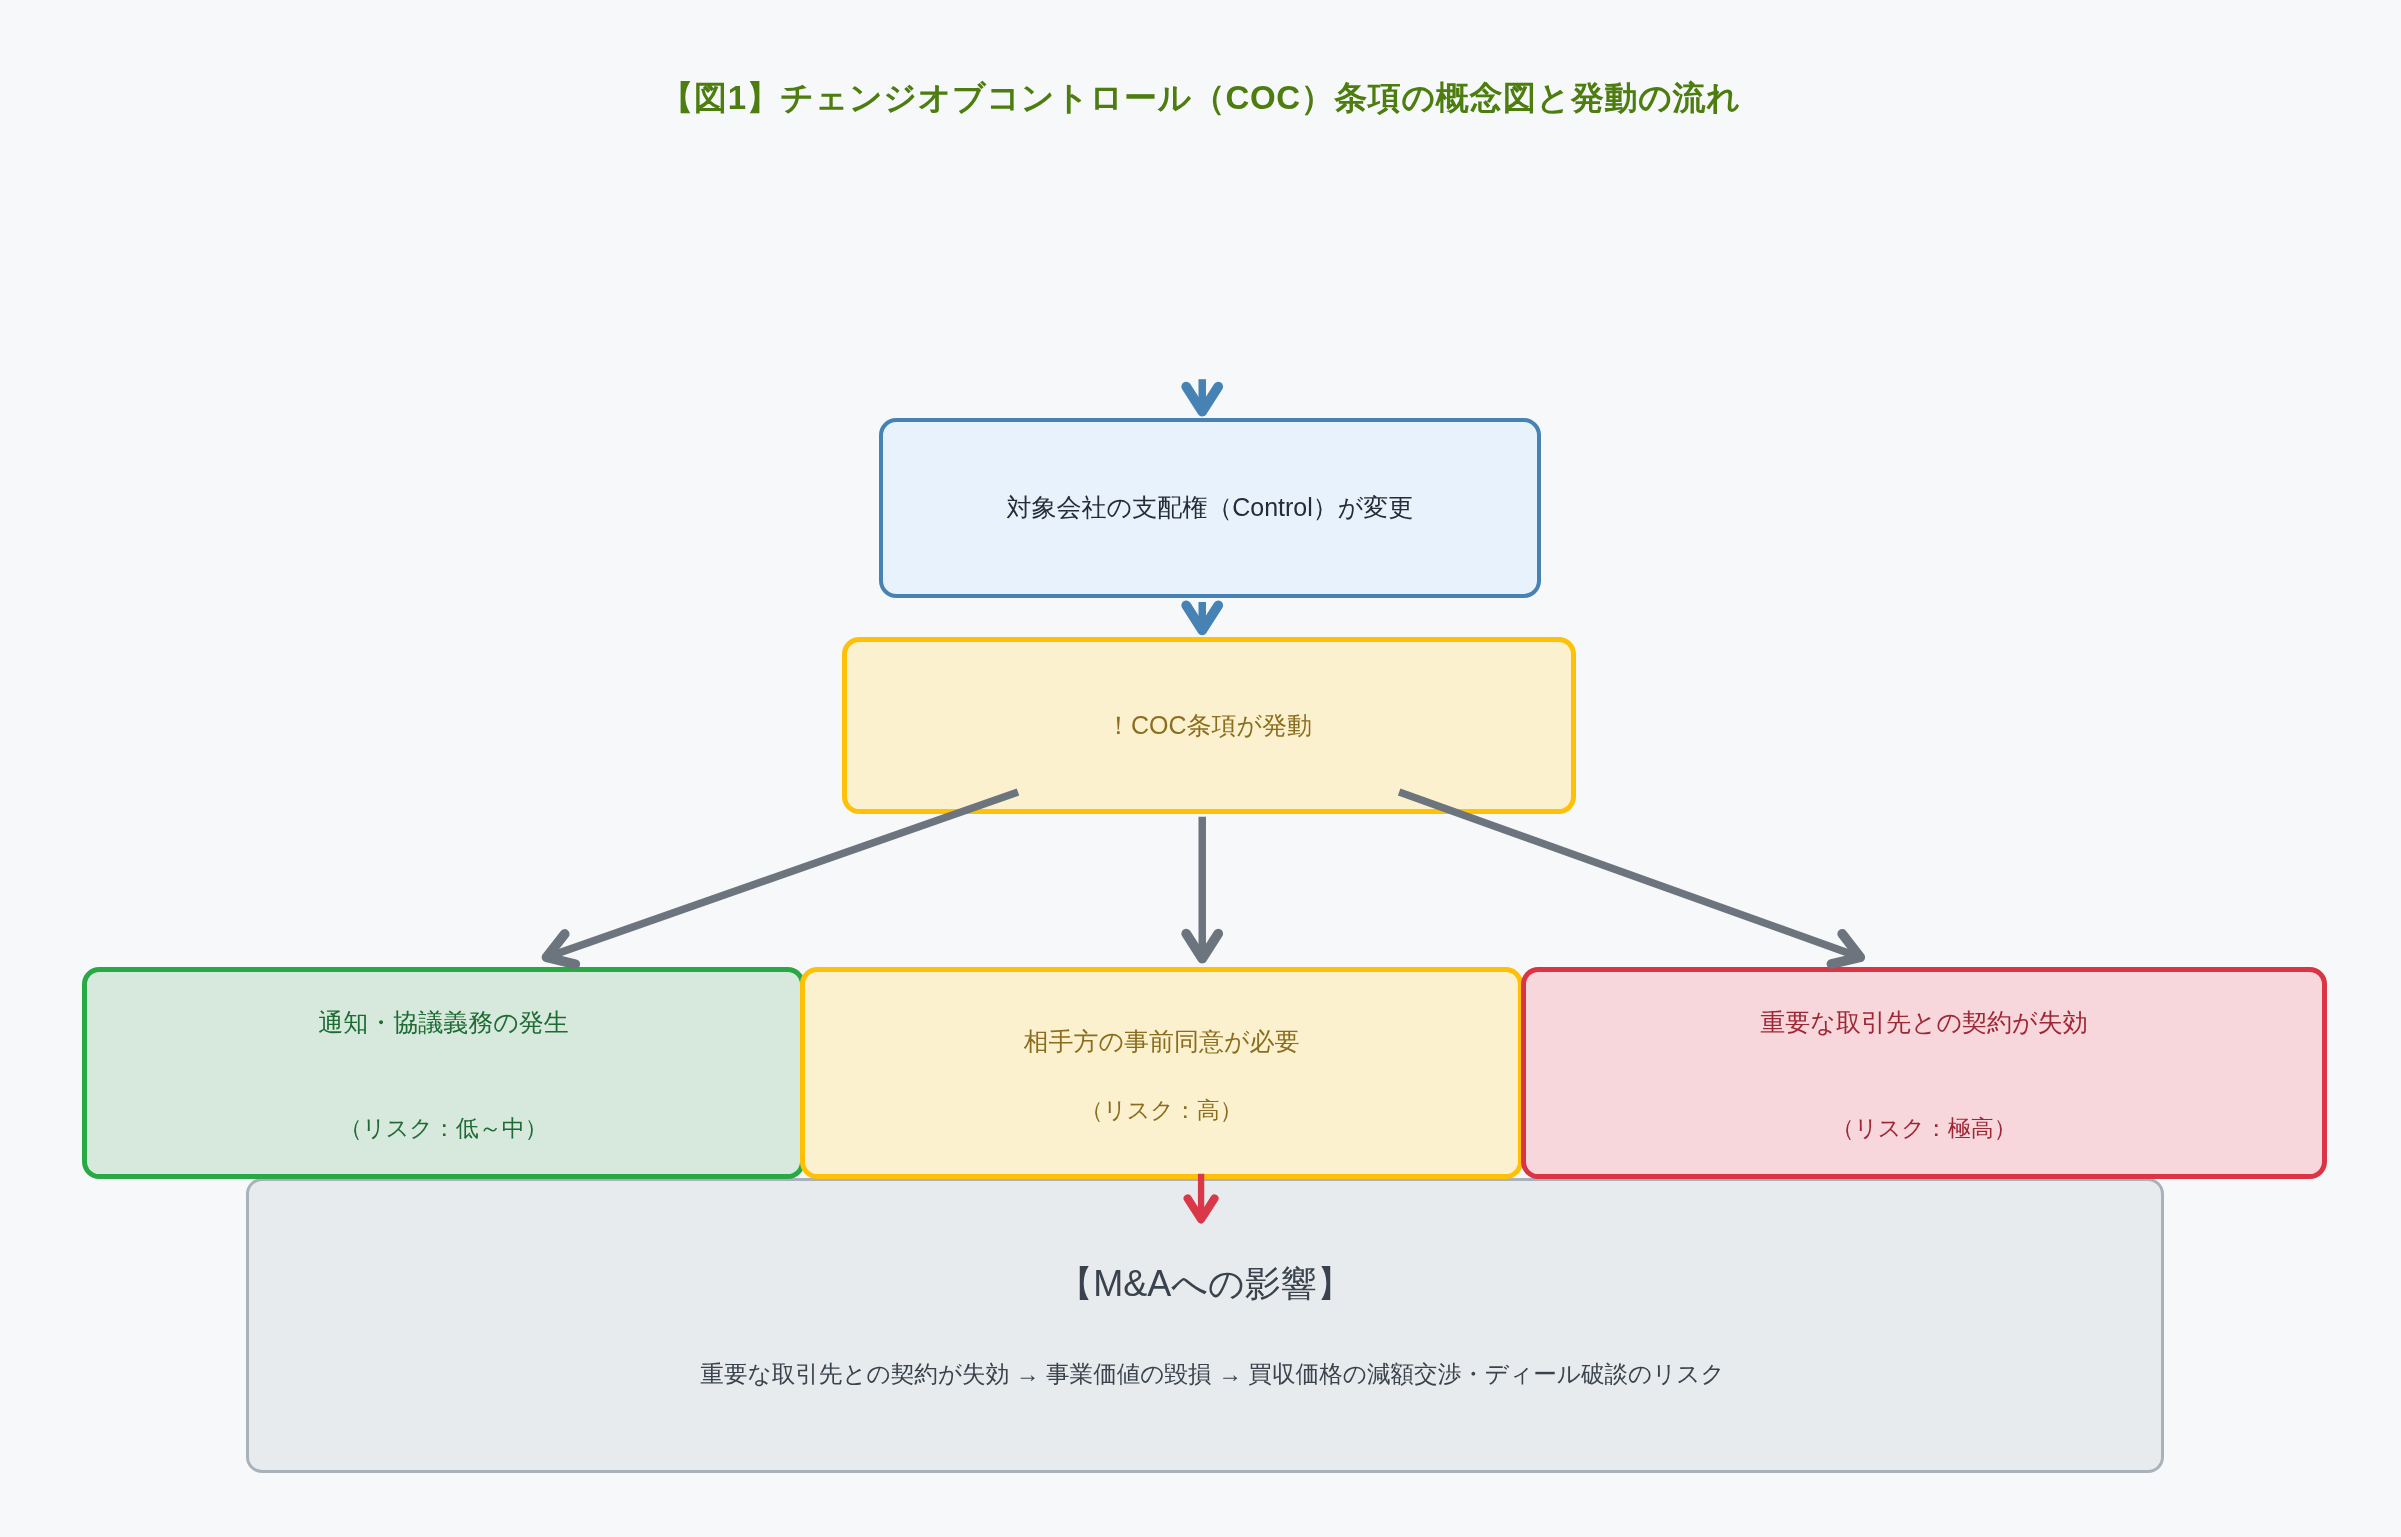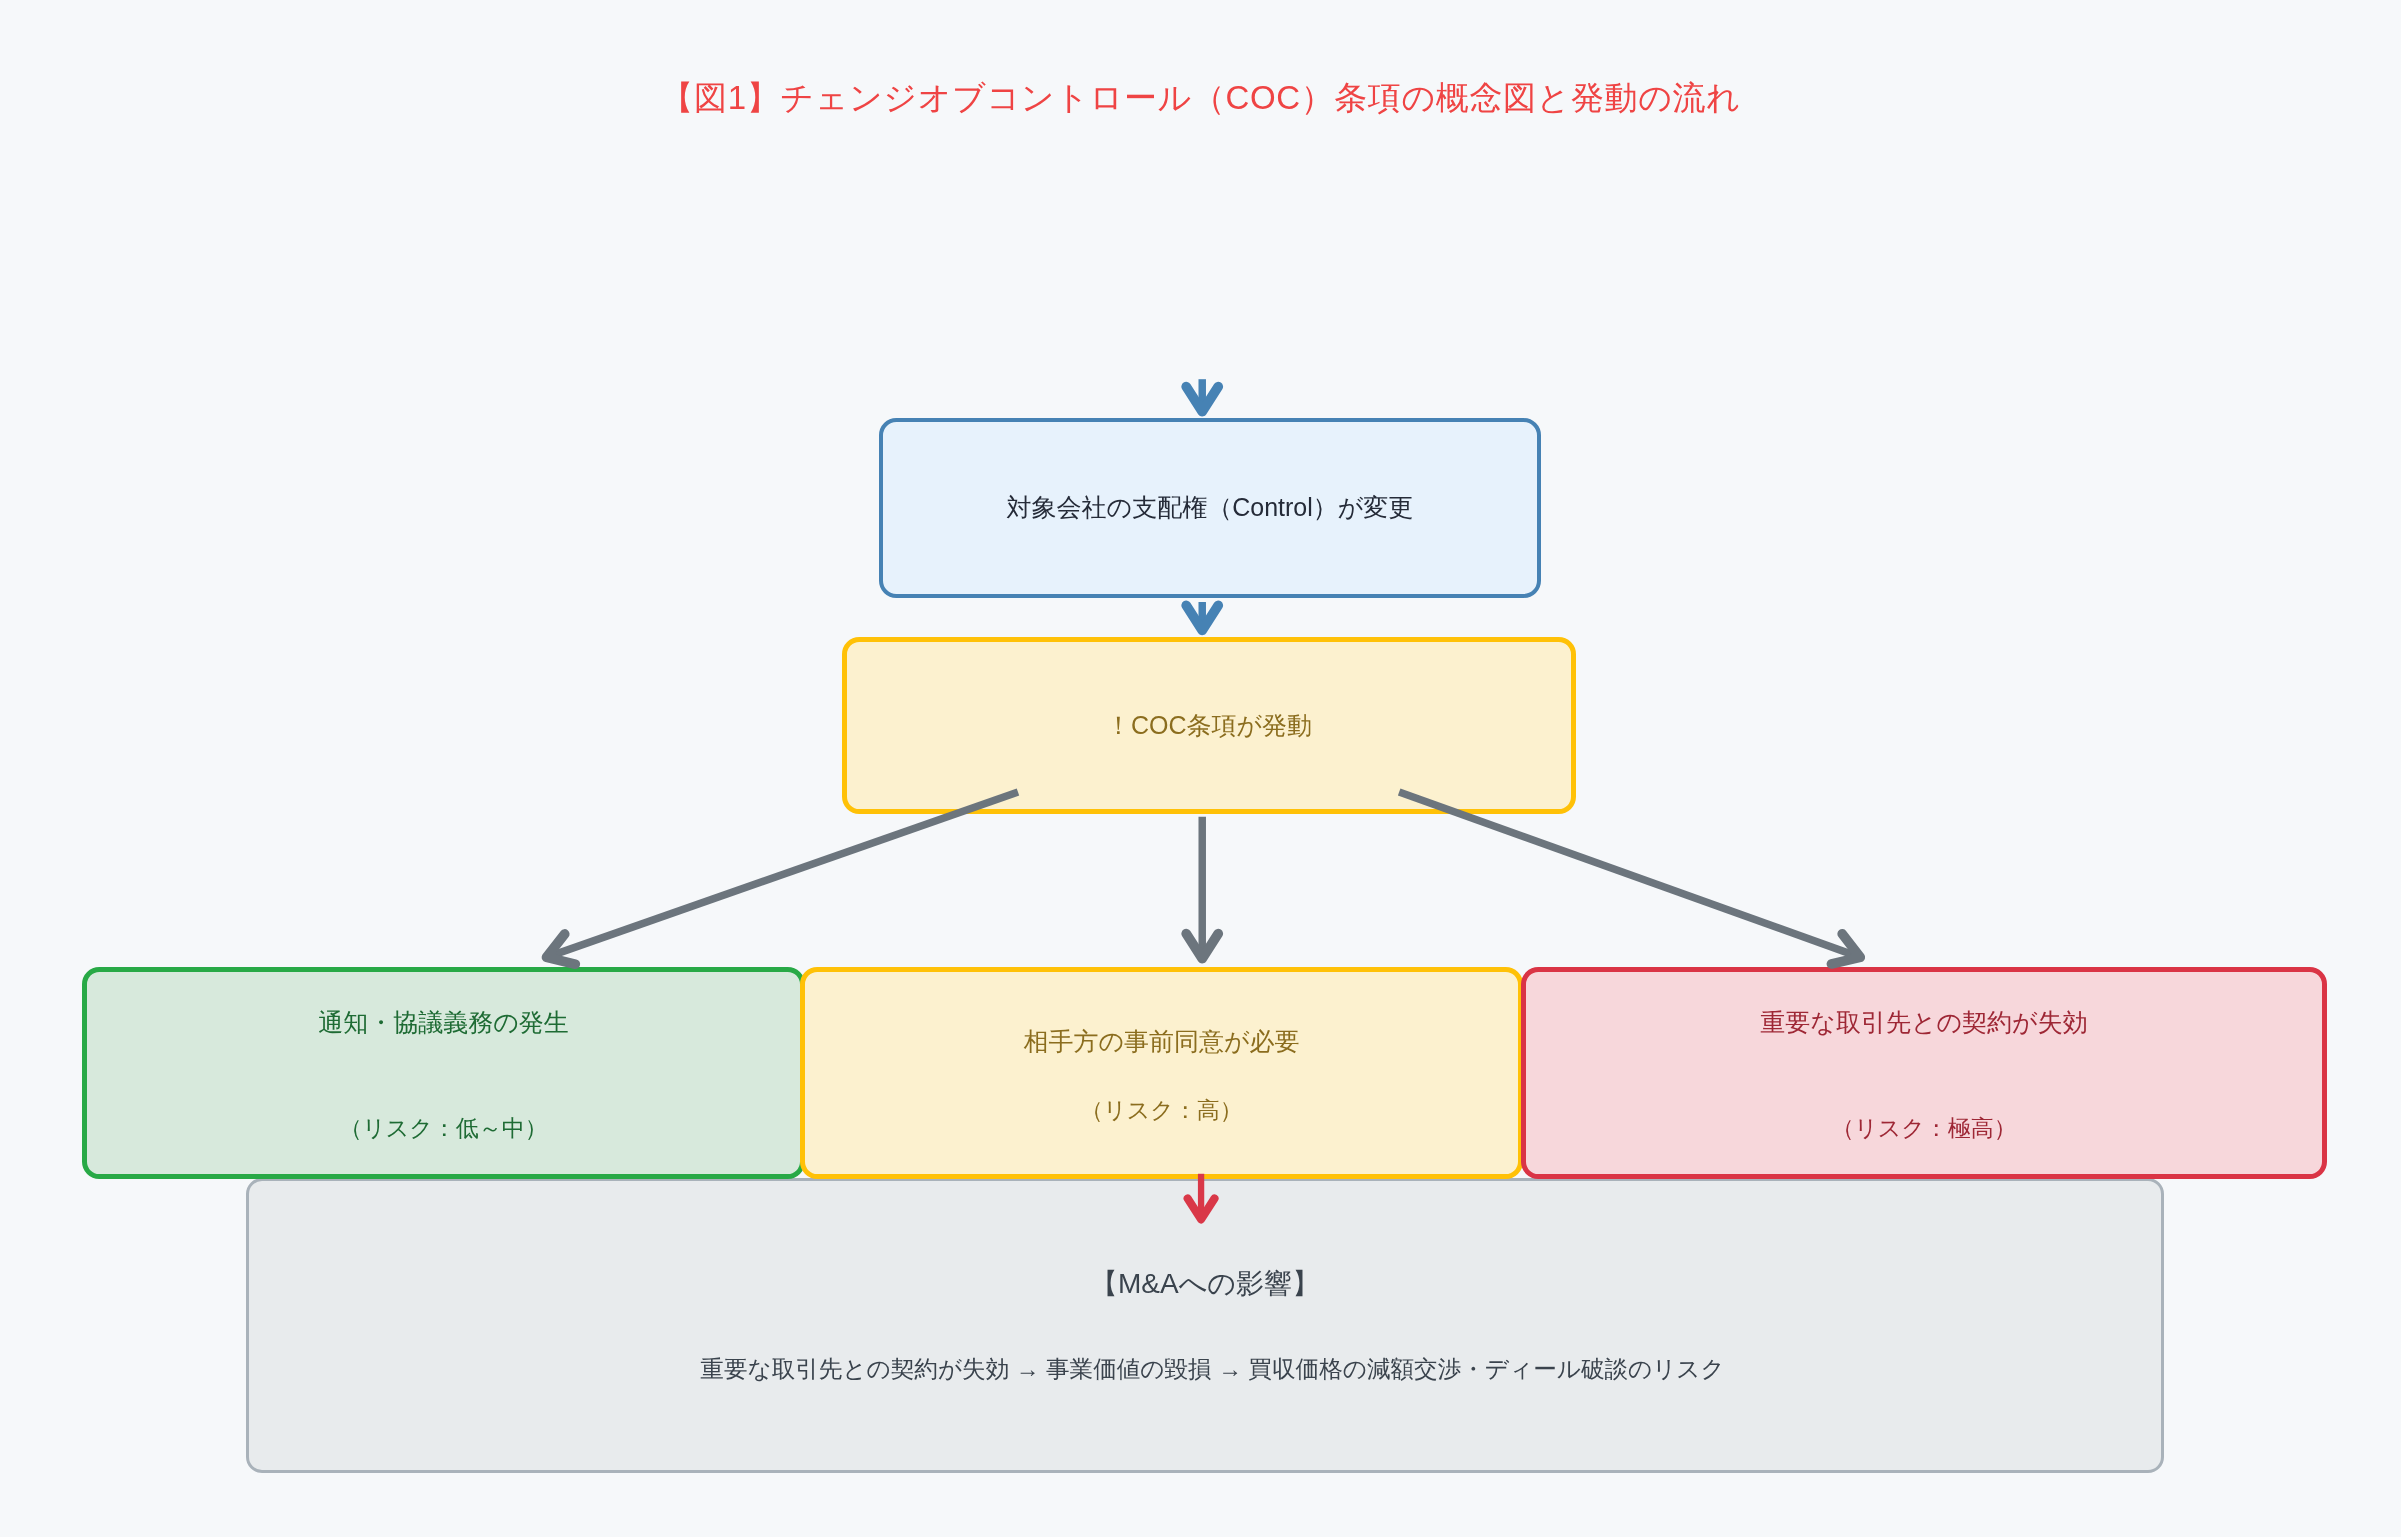--- a/index.html
+++ b/index.html
@@ -6,21 +6,21 @@
   .canvas{
     position:relative;
     width:2401px;height:1538px;
     background:#F6F8FA;
     font-family:"Liberation Sans","DejaVu Sans",sans-serif;
     overflow:hidden;
   }
   .title{
     position:absolute;top:76px;left:0;width:100%;
     text-align:center;
-    font-size:33px;font-weight:400;color:#ef4444;
+    font-size:33px;font-weight:700;color:#4d7c0f;
     letter-spacing:0.6px;
   }
   .node{
     position:absolute;box-sizing:border-box;
     display:flex;flex-direction:column;align-items:center;justify-content:center;
     text-align:center;border-radius:17.3px;
     font-size:25px;line-height:1.35;
   }
   .node-ma{
     left:932px;top:196px;width:554px;height:179px;
@@ -46,21 +46,21 @@
   .node-termination{
     left:1521px;width:806px;
     background:#F7D7DB;border:5.8px solid #DA3445;color:#9E2735;z-index:5;
   }
   .risk-line{font-size:23px;margin-top:30px;}
   .node-impact{
     left:246px;top:1178px;width:1918px;height:295px;
     background:#E8EBED;border:3.5px solid #A9B2BA;border-radius:16px;
     color:#3A434D;z-index:1;gap:51px;
   }
-  .impact-heading{font-size:28px;text-align:right;}
+  .impact-heading{font-size:36px;text-align:right;}
   .impact-body{font-size:23.6px;margin-left:15px;}
   .arrows{
     position:absolute;left:0;top:0;width:2401px;height:1538px;
     z-index:6;pointer-events:none;
   }
 </style>
 </head>
 <body>
 
 <div class="canvas">

